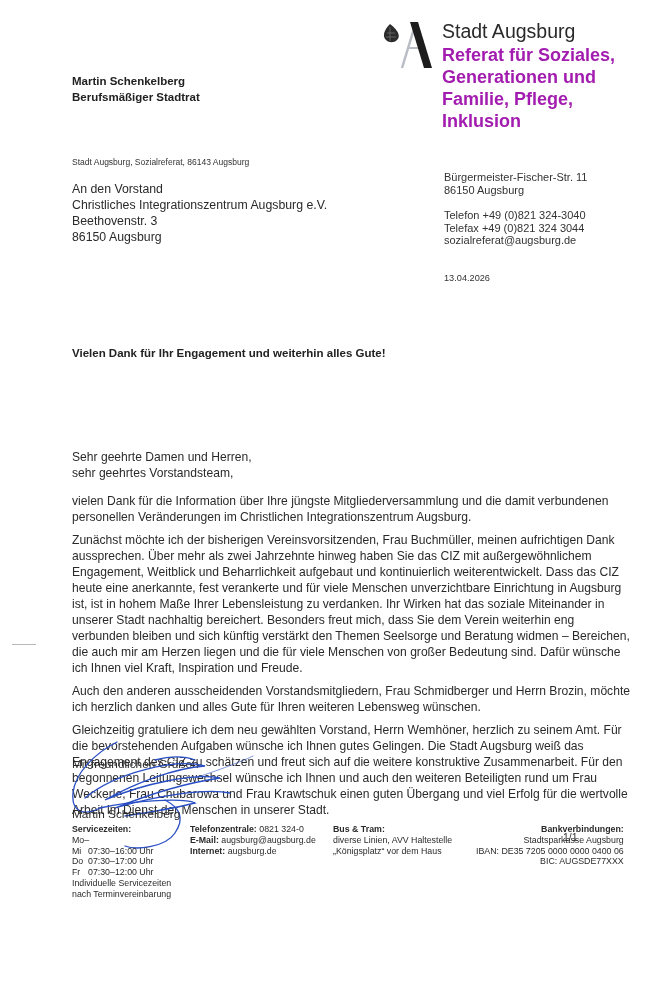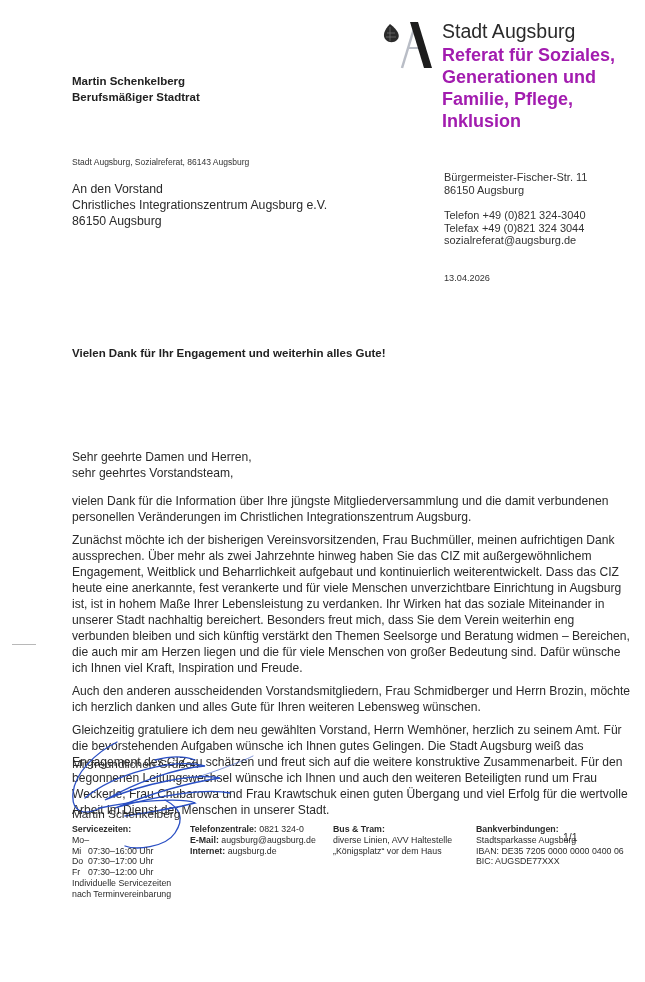--- a/index.html
+++ b/index.html
@@ -25,21 +25,21 @@
     .closing { left: 72px; top: 757px; font-size: 11.8px; color: #2a2a2a; }
     .signame { left: 72px; top: 807px; font-size: 11.8px; color: #2a2a2a; }
     .signature { left: 55px; top: 738px; width: 200px; height: 115px; }
     .pagenum { left: 563px; top: 831px; font-size: 10.5px; color: #333; }
     .footer { top: 824px; font-size: 8.8px; line-height: 10.8px; color: #2a2a2a; }
     .footer b { font-weight: bold; }
     .f1 { left: 72px; }
     .f1 .row span.day { display: inline-block; width: 16px; }
     .f2 { left: 190px; }
     .f3 { left: 333px; }
-    .f4 { left: 476px; }
+    .f4 { left: 476px; text-align: right; }
   </style>
 </head>
 <body>
 
 <div class="abs logo">
   <svg width="56" height="52" viewBox="0 0 56 52">
     <path d="M10 6 C4 12,2 18,6 22 C9 25,14 25,17 22 C21 18,18 12,10 6 Z" fill="#2b2b2b"></path>
     <path d="M7 15 L15 15 M6 19 L16 19 M10 9 L10 23" stroke="#777" stroke-width="0.7"></path>
     <path d="M22 50 L36 4" stroke="#b9bdc6" stroke-width="2.5" fill="none"></path>
     <path d="M28 30 L44 30" stroke="#b9bdc6" stroke-width="2" fill="none"></path>
@@ -58,20 +58,21 @@
 <div class="abs sender">
   <div>Martin Schenkelberg</div>
   <div>Berufsmäßiger Stadtrat</div>
 </div>
 
 <div class="abs return-addr">Stadt Augsburg, Sozialreferat, 86143 Augsburg</div>
 
 <div class="abs recipient">
   <div>An den Vorstand</div>
   <div>Christliches Integrationszentrum Augsburg e.V.</div>
+  <div>Beethovenstr. 3</div>
   <div>86150 Augsburg</div>
 </div>
 
 <div class="abs contact">
   <div>Bürgermeister-Fischer-Str. 11</div>
   <div>86150 Augsburg</div>
   <div class="gap"></div>
   <div>Telefon +49 (0)821 324-3040</div>
   <div>Telefax +49 (0)821 324 3044</div>
   <div>sozialreferat@augsburg.de</div>

